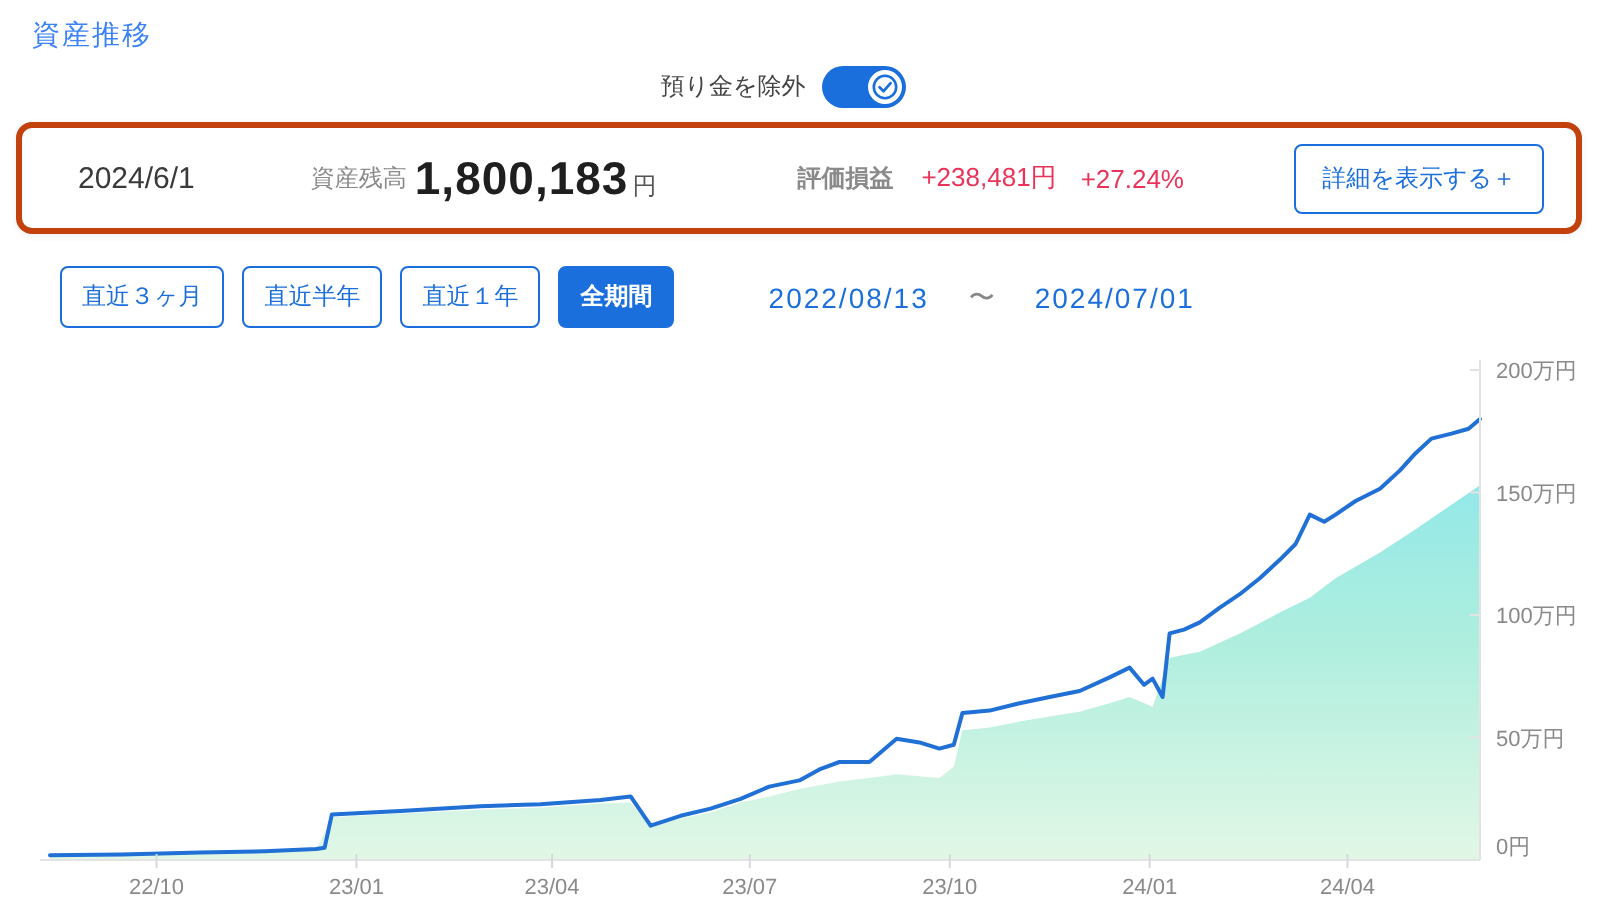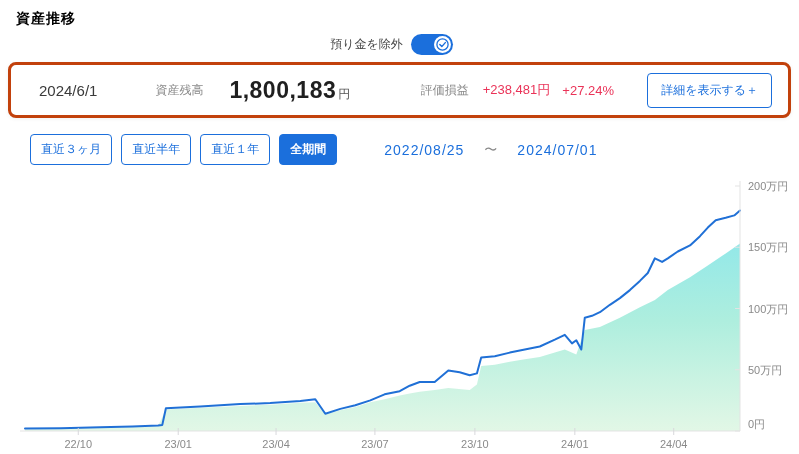--- a/index.html
+++ b/index.html
@@ -1,38 +1,38 @@
 <!DOCTYPE html>
 <html><head>
 <meta charset="utf-8">
 <style>
   * { margin:0; padding:0; box-sizing:border-box; }
   html,body { width:799px; height:454px; background:#ffffff;
     font-family:"Liberation Sans","DejaVu Sans",sans-serif; color:#333; overflow:hidden; }
 
   .page-header { padding:9px 16px 2px 16px; }
-  .page-title { font-size:14px; font-weight:bold; color:#000000; letter-spacing:1px;text-align:right; }
+  .page-title { font-size:14px; font-weight:normal; color:#3b82f6; letter-spacing:1px;text-align:right; }
 
   .toggle-row { display:flex; justify-content:center; align-items:center;
     padding:4px 16px 6px 0; height:30px; }
   .toggle-label { font-size:12px; color:#444; margin-right:8px; }
   .toggle-switch { width:42px; height:21px; border-radius:11px; background:#1b6fdc;
     position:relative; cursor:pointer; }
   .toggle-knob { position:absolute; right:2px; top:2px; width:17px; height:17px;
     border-radius:50%; background:#fff; display:flex; align-items:center; justify-content:center; }
   .toggle-knob svg { display:block; }
 
   .summary-card { margin:2px 8px 0 8px; height:56px; border:3px solid #c2410c;
     border-radius:8px; box-shadow:0 1px 4px rgba(0,0,0,0.06);
     display:flex; align-items:center; background:#fff; }
   .sum-date { margin-left:28px; font-size:15px; color:#3a3a3a; }
   .sum-label { margin-left:58px; font-size:12px; color:#8a8a8a; }
-  .sum-balance { margin-left:26px; font-size:23px; font-weight:bold; color:#1f1f1f; letter-spacing:0.5px; }
+  .sum-balance { margin-left:4px; font-size:23px; font-weight:bold; color:#1f1f1f; letter-spacing:0.5px; }
   .sum-unit { font-size:12px; font-weight:normal; color:#555; margin-left:2px; }
-  .sum-label2 { margin-left:70px; font-size:12px; color:#8a8a8a; }
+  .sum-label2 { margin-left:70px; font-size:12px; color:#8a8a8a;font-weight:bold; }
   .sum-pl { margin-left:14px; font-size:13px; }
   .sum-pl2 { margin-left:12px; font-size:13px; }
   .details-button { margin-left:auto; margin-right:16px; font-size:12px;
     color:#1b6fdc; background:#fff; border:1px solid #1b6fdc; border-radius:4px;
     padding:8px 13px; cursor:pointer; white-space:nowrap;text-align:right; }
 
   .controls-row { display:flex; align-items:center; margin:16px 0 0 30px; }
   .period-button { font-size:12px; color:#1b6fdc; background:#fff;
     border:1px solid #1b6fdc; border-radius:4px; padding:6px 10px;
     margin-right:9px; cursor:pointer; white-space:nowrap; }
@@ -71,21 +71,21 @@
   <span class="sum-pl" style="color:#ea3358;">+238,481円</span>
   <span class="sum-pl2" style="color:#ea3358;">+27.24%</span>
   <button class="details-button">詳細を表示する＋</button>
 </div>
 
 <div class="controls-row">
   <button class="period-button">直近３ヶ月</button>
   <button class="period-button">直近半年</button>
   <button class="period-button">直近１年</button>
   <button class="period-button active">全期間</button>
-  <span class="range-start">2022/08/25</span>
+  <span class="range-start">2022/08/13</span>
   <span class="range-tilde">〜</span>
   <span class="range-end">2024/07/01</span>
 </div>
 
 <div class="chart-wrap">
   <svg id="chart" width="799" height="286" viewBox="0 0 799 286">
     <defs>
       <linearGradient id="areaGrad" gradientUnits="userSpaceOnUse" x1="0" y1="13" x2="0" y2="258">
         <stop offset="0" stop-color="#7fe4f0"></stop>
         <stop offset="0.55" stop-color="#aeeede"></stop>

